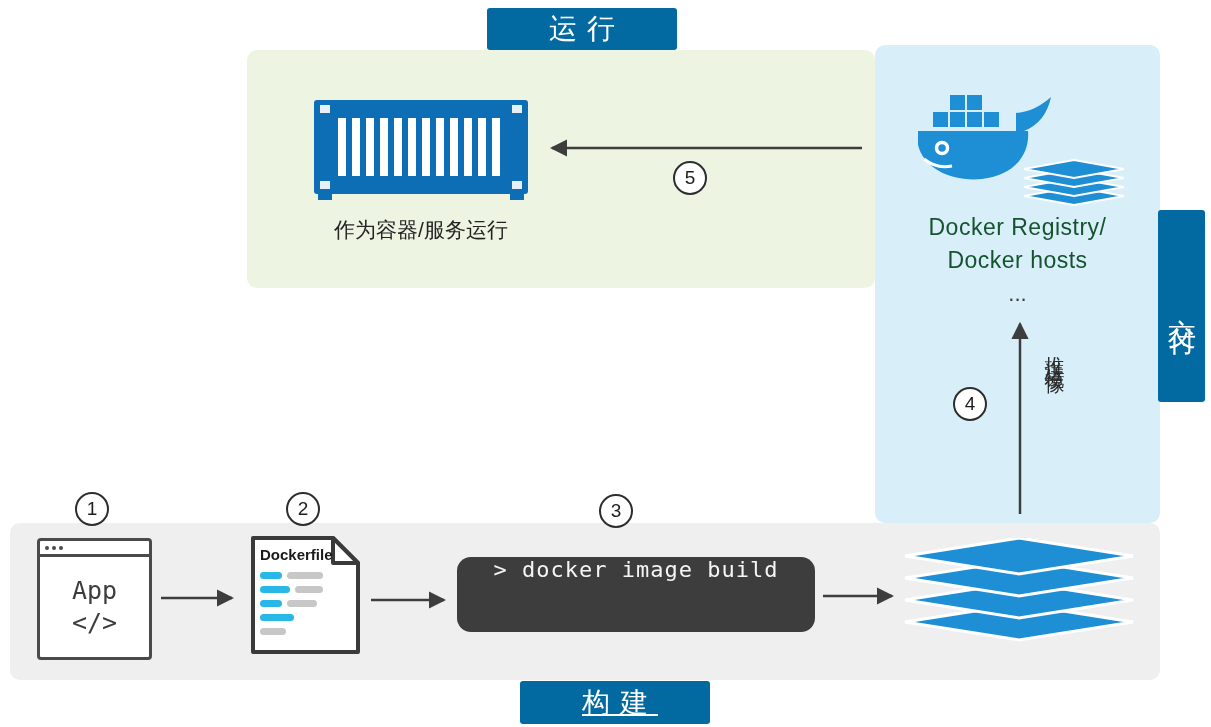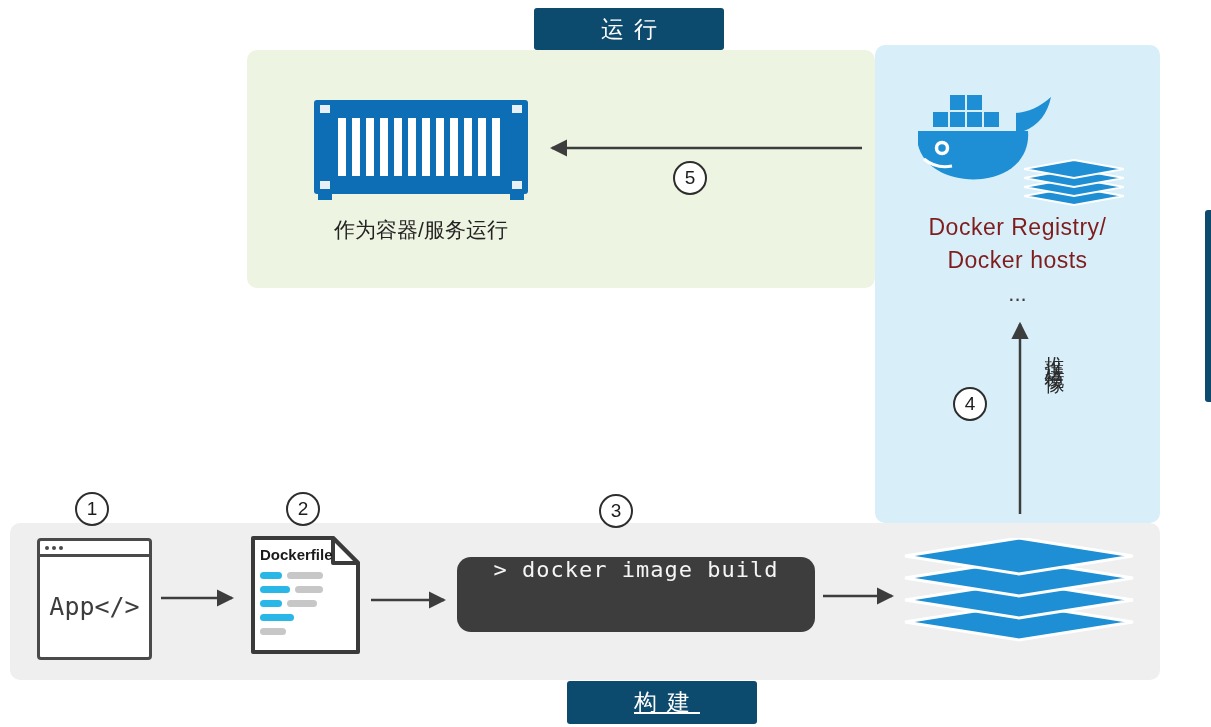--- a/index.html
+++ b/index.html
@@ -4,46 +4,46 @@
 <style>
   * { margin:0; padding:0; box-sizing:border-box; }
   html,body { width:1211px; height:727px; background:#ffffff; font-family:"Liberation Sans",sans-serif; }
   .canvas { position:relative; width:1211px; height:727px; overflow:hidden; background:#ffffff; }
 
   .panel { position:absolute; border-radius:10px; }
   .panel-run      { left:247px; top:50px;  width:628px;  height:238px; background:#edf4e1; }
   .panel-registry { left:875px; top:45px;  width:285px;  height:478px; background:#d8effa; }
   .panel-build    { left:10px;  top:523px; width:1150px; height:157px; background:#efefef; }
 
-  .banner { position:absolute; background:#0c4a6e; color:#fff; display:flex; align-items:center; justify-content:center; font-size:23px; border-radius:3px; z-index:6;margin-left:47px; }
+  .banner { position:absolute; background:#0369a1; color:#fff; display:flex; align-items:center; justify-content:center; font-size:28px; border-radius:3px; z-index:6; }
   .banner-run     { left:487px;  top:8px;   width:190px; height:42px;  letter-spacing:10px; text-indent:10px; }
   .banner-build   { left:520px;  top:681px; width:190px; height:43px;  letter-spacing:10px; text-indent:10px;text-decoration:underline; }
   .banner-deliver { left:1158px; top:210px; width:47px;  height:192px; writing-mode:vertical-rl; letter-spacing:10px; }
 
   .arrow-layer { position:absolute; left:0; top:0; width:1211px; height:727px; z-index:3; pointer-events:none; }
 
   .step { position:absolute; width:34px; height:34px; border:2px solid #2d2d2d; border-radius:50%; background:#ffffff; color:#1d1d1d; font-size:19px; display:flex; align-items:center; justify-content:center; z-index:5; }
   .step-1 { left:75px;  top:492px; }
   .step-2 { left:286px; top:492px; }
   .step-3 { left:599px; top:494px; }
   .step-4 { left:953px; top:387px; }
   .step-5 { left:673px; top:161px; }
 
   .abs { position:absolute; z-index:4; }
 
   .run-caption { left:261px; top:216px; width:320px; text-align:center; font-size:21px; color:#232323; }
 
-  .registry-title { left:875px; top:211px; width:285px; text-align:center; font-size:23px; color:#7f1d1d; line-height:33px; letter-spacing:0.5px; }
+  .registry-title { left:875px; top:211px; width:285px; text-align:center; font-size:23px; color:#14532d; line-height:33px; letter-spacing:0.5px; }
   .registry-ellipsis { left:875px; top:281px; width:285px; text-align:center; font-size:22px; color:#3c3c3c; }
   .push-label { left:1042px; top:340px; height:150px; writing-mode:vertical-rl; font-size:20px; letter-spacing:6px; color:#2a2a2a; display:flex; align-items:center; }
 
   .app-window { left:37px; top:538px; width:115px; height:122px; background:#fff; border:3px solid #4a4a4a; border-radius:4px; display:flex; flex-direction:column; }
   .app-titlebar { height:16px; border-bottom:3px solid #4a4a4a; display:flex; align-items:center; padding-left:5px; gap:3px; }
   .dot { width:4px; height:4px; border-radius:50%; background:#4a4a4a; }
-  .app-body { flex:1; display:flex; flex-direction:row; align-items:center; justify-content:center; font-family:"DejaVu Sans Mono",monospace; font-size:25px; color:#3d3d3d; line-height:1.3; }
+  .app-body { flex:1; display:flex; flex-direction:column; align-items:center; justify-content:center; font-family:"DejaVu Sans Mono",monospace; font-size:25px; color:#3d3d3d; line-height:1.3; }
 
   .terminal { left:457px; top:557px; width:358px; height:75px; background:#3d3d3d; border-radius:14px; display:flex; justify-content:center; }
   .terminal-text { font-family:"DejaVu Sans Mono",monospace; font-size:22px; color:#f5f5f5; letter-spacing:1px; white-space:pre; }
 </style>
 </head>
 <body>
 
 <div class="canvas">
 
   <div class="panel panel-run"></div>

